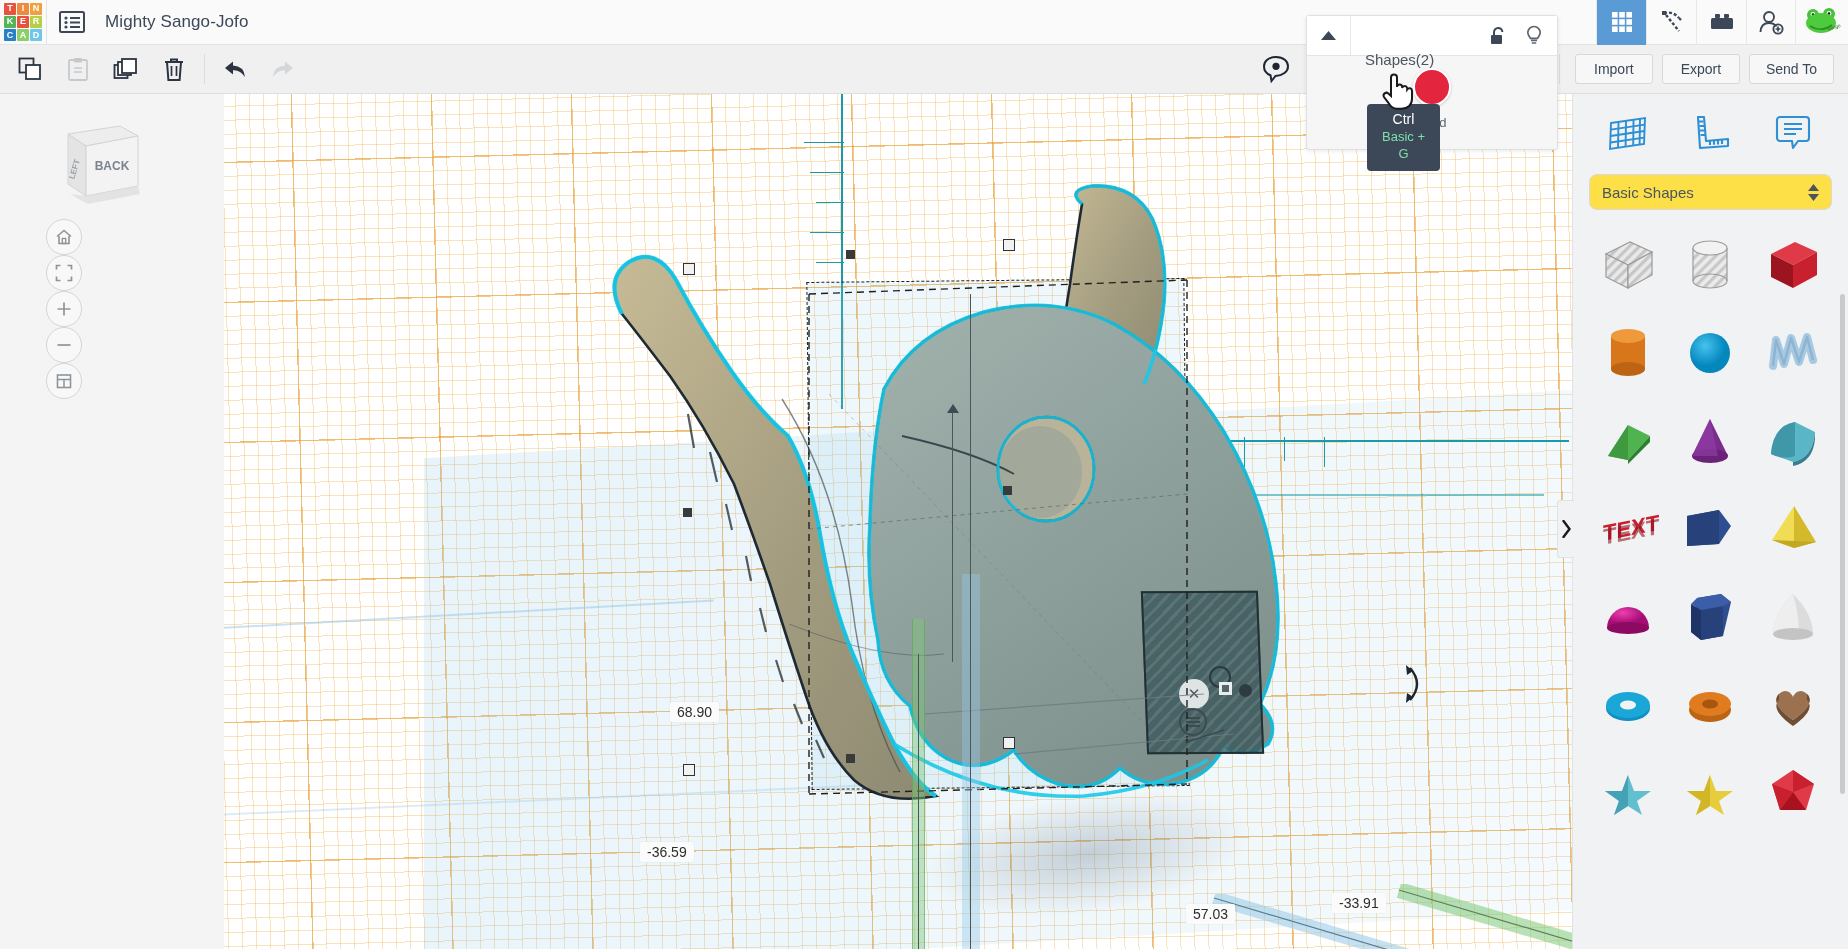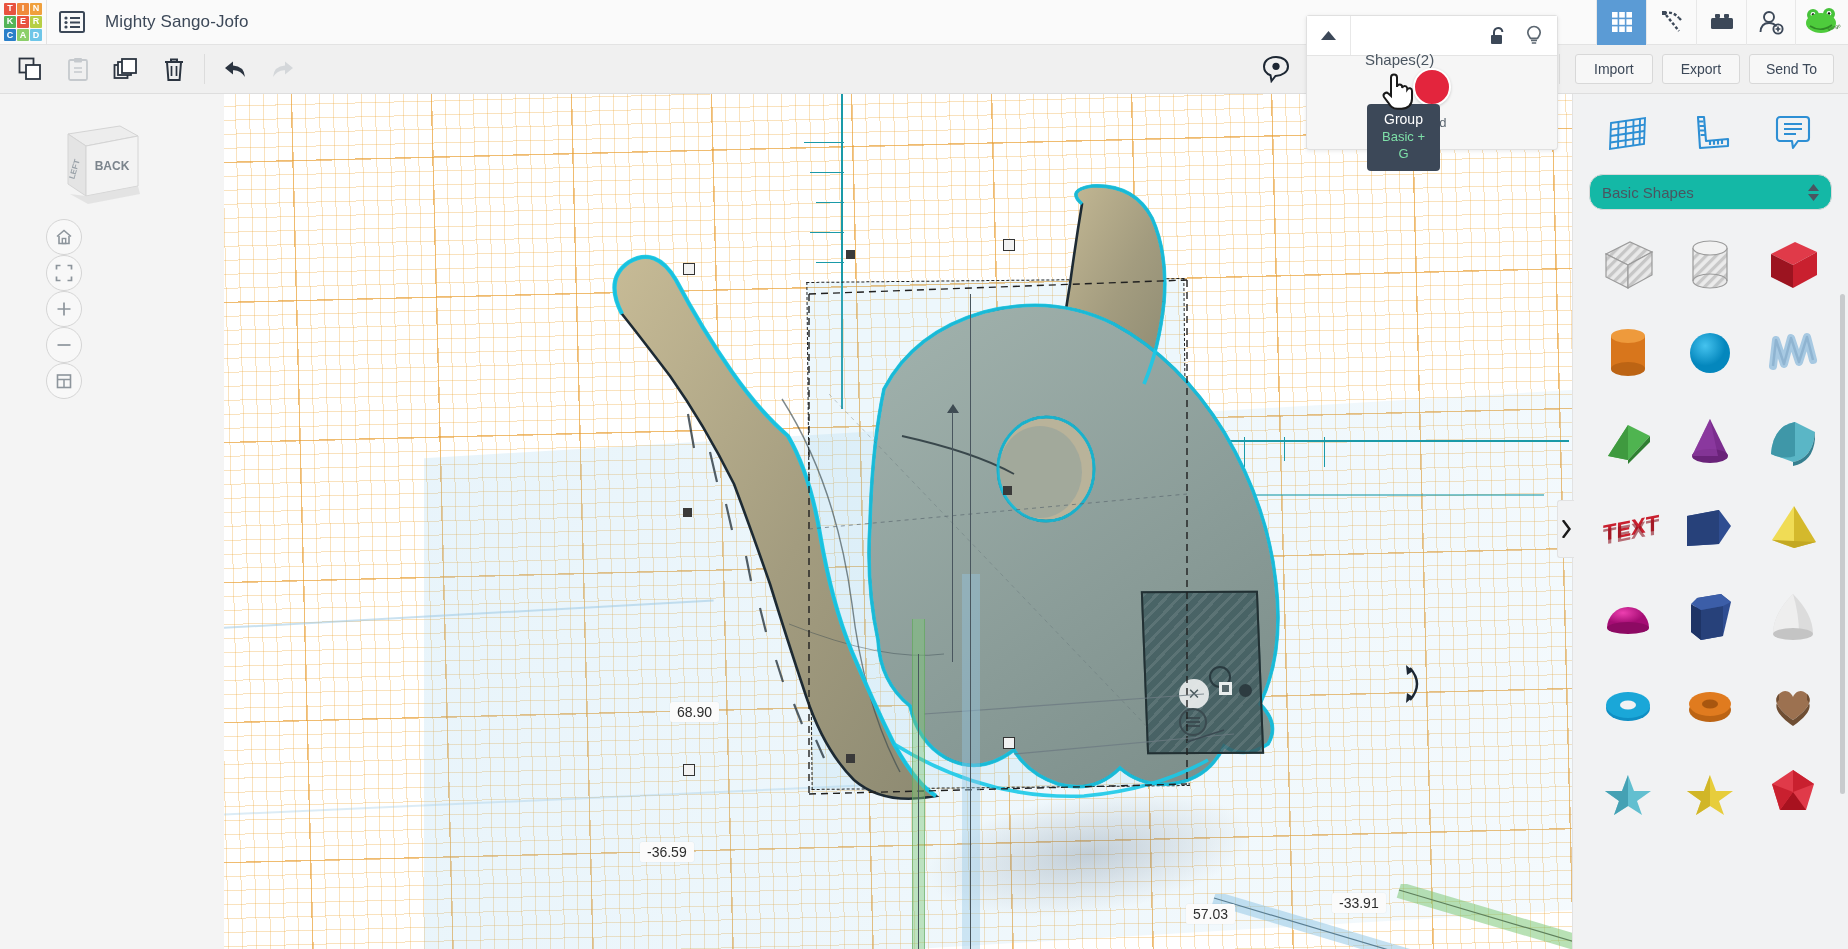--- a/index.html
+++ b/index.html
@@ -126,22 +126,22 @@
     background:#3c4858; border-radius:4px; text-align:center; z-index:40; }
   .tt1 { font-size:14px; color:#fff; line-height:17px; }
   .tt2 { font-size:13px; color:#7ee0a8; line-height:17px; }
   .cursor-hand { position:absolute; left:1380px; top:70px; z-index:45; }
 
   
   .rightbar { position:absolute; left:1572px; top:94px; width:276px; height:855px;
     background:#f1f2f3; border-left:1px solid #e2e2e2; }
   .rb-tabs { display:flex; height:78px; align-items:center; justify-content:space-around; padding:0 14px; }
   .rb-tab { width:60px; height:58px; display:flex; align-items:center; justify-content:center; cursor:pointer; }
-  .rb-select { margin:2px 16px 0; height:36px; background:#14b8a6; border:1px solid #d9d9d9;
-    border-radius:14px; display:flex; align-items:center; padding:0 12px; cursor:pointer; }
+  .rb-select { margin:2px 16px 0; height:36px; background:#fde047; border:1px solid #d9d9d9;
+    border-radius:8px; display:flex; align-items:center; padding:0 12px; cursor:pointer; }
   .rb-select span { font-size:15px; color:#4a5560; }
   .rb-spin { margin-left:auto; display:flex; flex-direction:column; gap:3px; }
   .rb-grid { margin:16px 14px 0; display:grid; grid-template-columns:repeat(3,1fr);
     row-gap:10px; height:680px; align-content:start; overflow:hidden; }
   .shapecell { height:78px; display:flex; align-items:center; justify-content:center; cursor:pointer; border-radius:3px; }
   .rb-scroll { position:absolute; right:3px; top:200px; width:5px; height:500px;
     background:#c8cbcd; border-radius:3px; cursor:pointer; }
   .panel-toggle { position:absolute; left:1557px; top:500px; width:17px; height:58px;
     background:#f1f2f3; border:1px solid #e2e2e2; border-right:none; border-radius:3px 0 0 3px;
     display:flex; align-items:center; justify-content:center; cursor:pointer; z-index:20; }
@@ -527,21 +527,21 @@
   </div>
   <div class="insp-body">
     <div class="swatchcol">
       <div class="swatch" id="solid-sw" style="background: rgb(227, 37, 61);"></div>
       <div class="swatch-lbl">Solid</div>
     </div>
   </div>
 </div>
 
 <div class="tooltip">
-  <div class="tt1">Group</div>
+  <div class="tt1">Ctrl</div>
   <div class="tt2">Basic + G</div>
 </div>
 <svg class="cursor-hand" width="36" height="42" viewBox="0 0 36 42">
   <path d="M11 20 V7.5 a3 3 0 0 1 6 0 V17 a2.6 2.6 0 0 1 5.2 0 v1 a2.6 2.6 0 0 1 5 0 v1.4
            a2.6 2.6 0 0 1 4.8 1.4 v8 c0 6-4 10-10.5 10 h-4 c-5 0-7-2.5-9.5-6.5 L4 27
            a2.8 2.8 0 0 1 4.4-3.4 L11 26 Z" fill="#ffffff" stroke="#1a1a1a" stroke-width="2"></path>
 </svg>
 
 <div class="panel-toggle">
   <svg width="9" height="18" viewBox="0 0 9 18">

